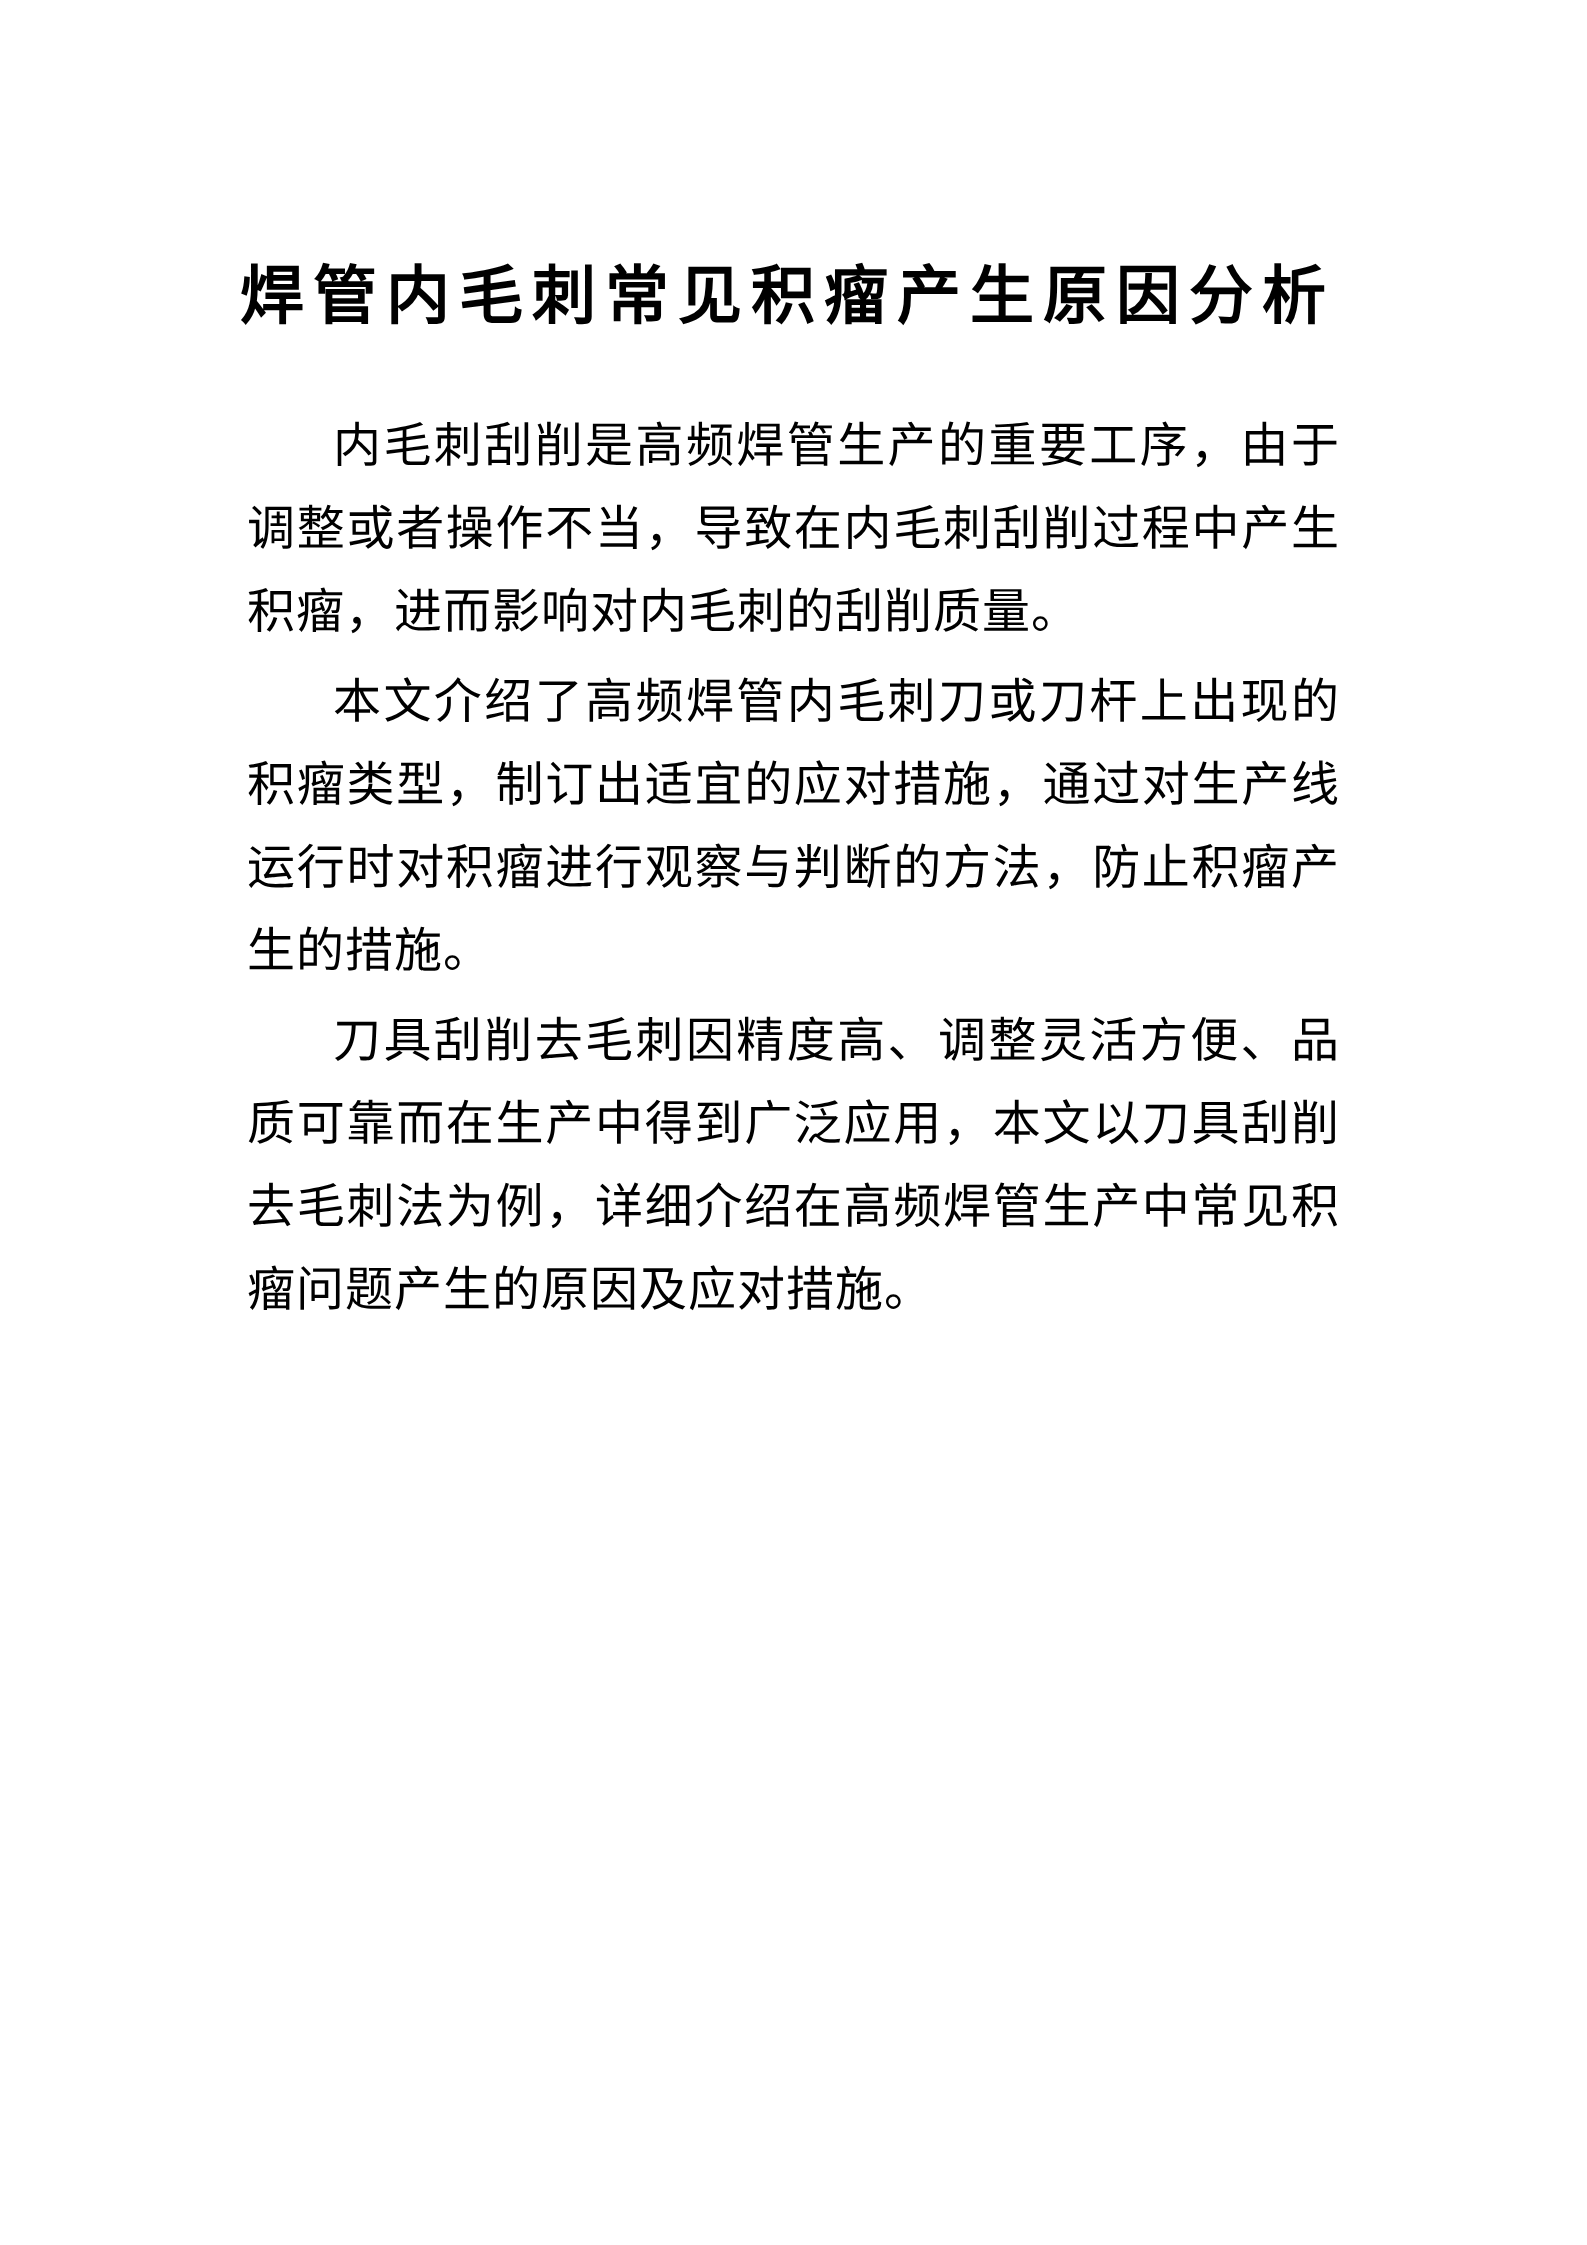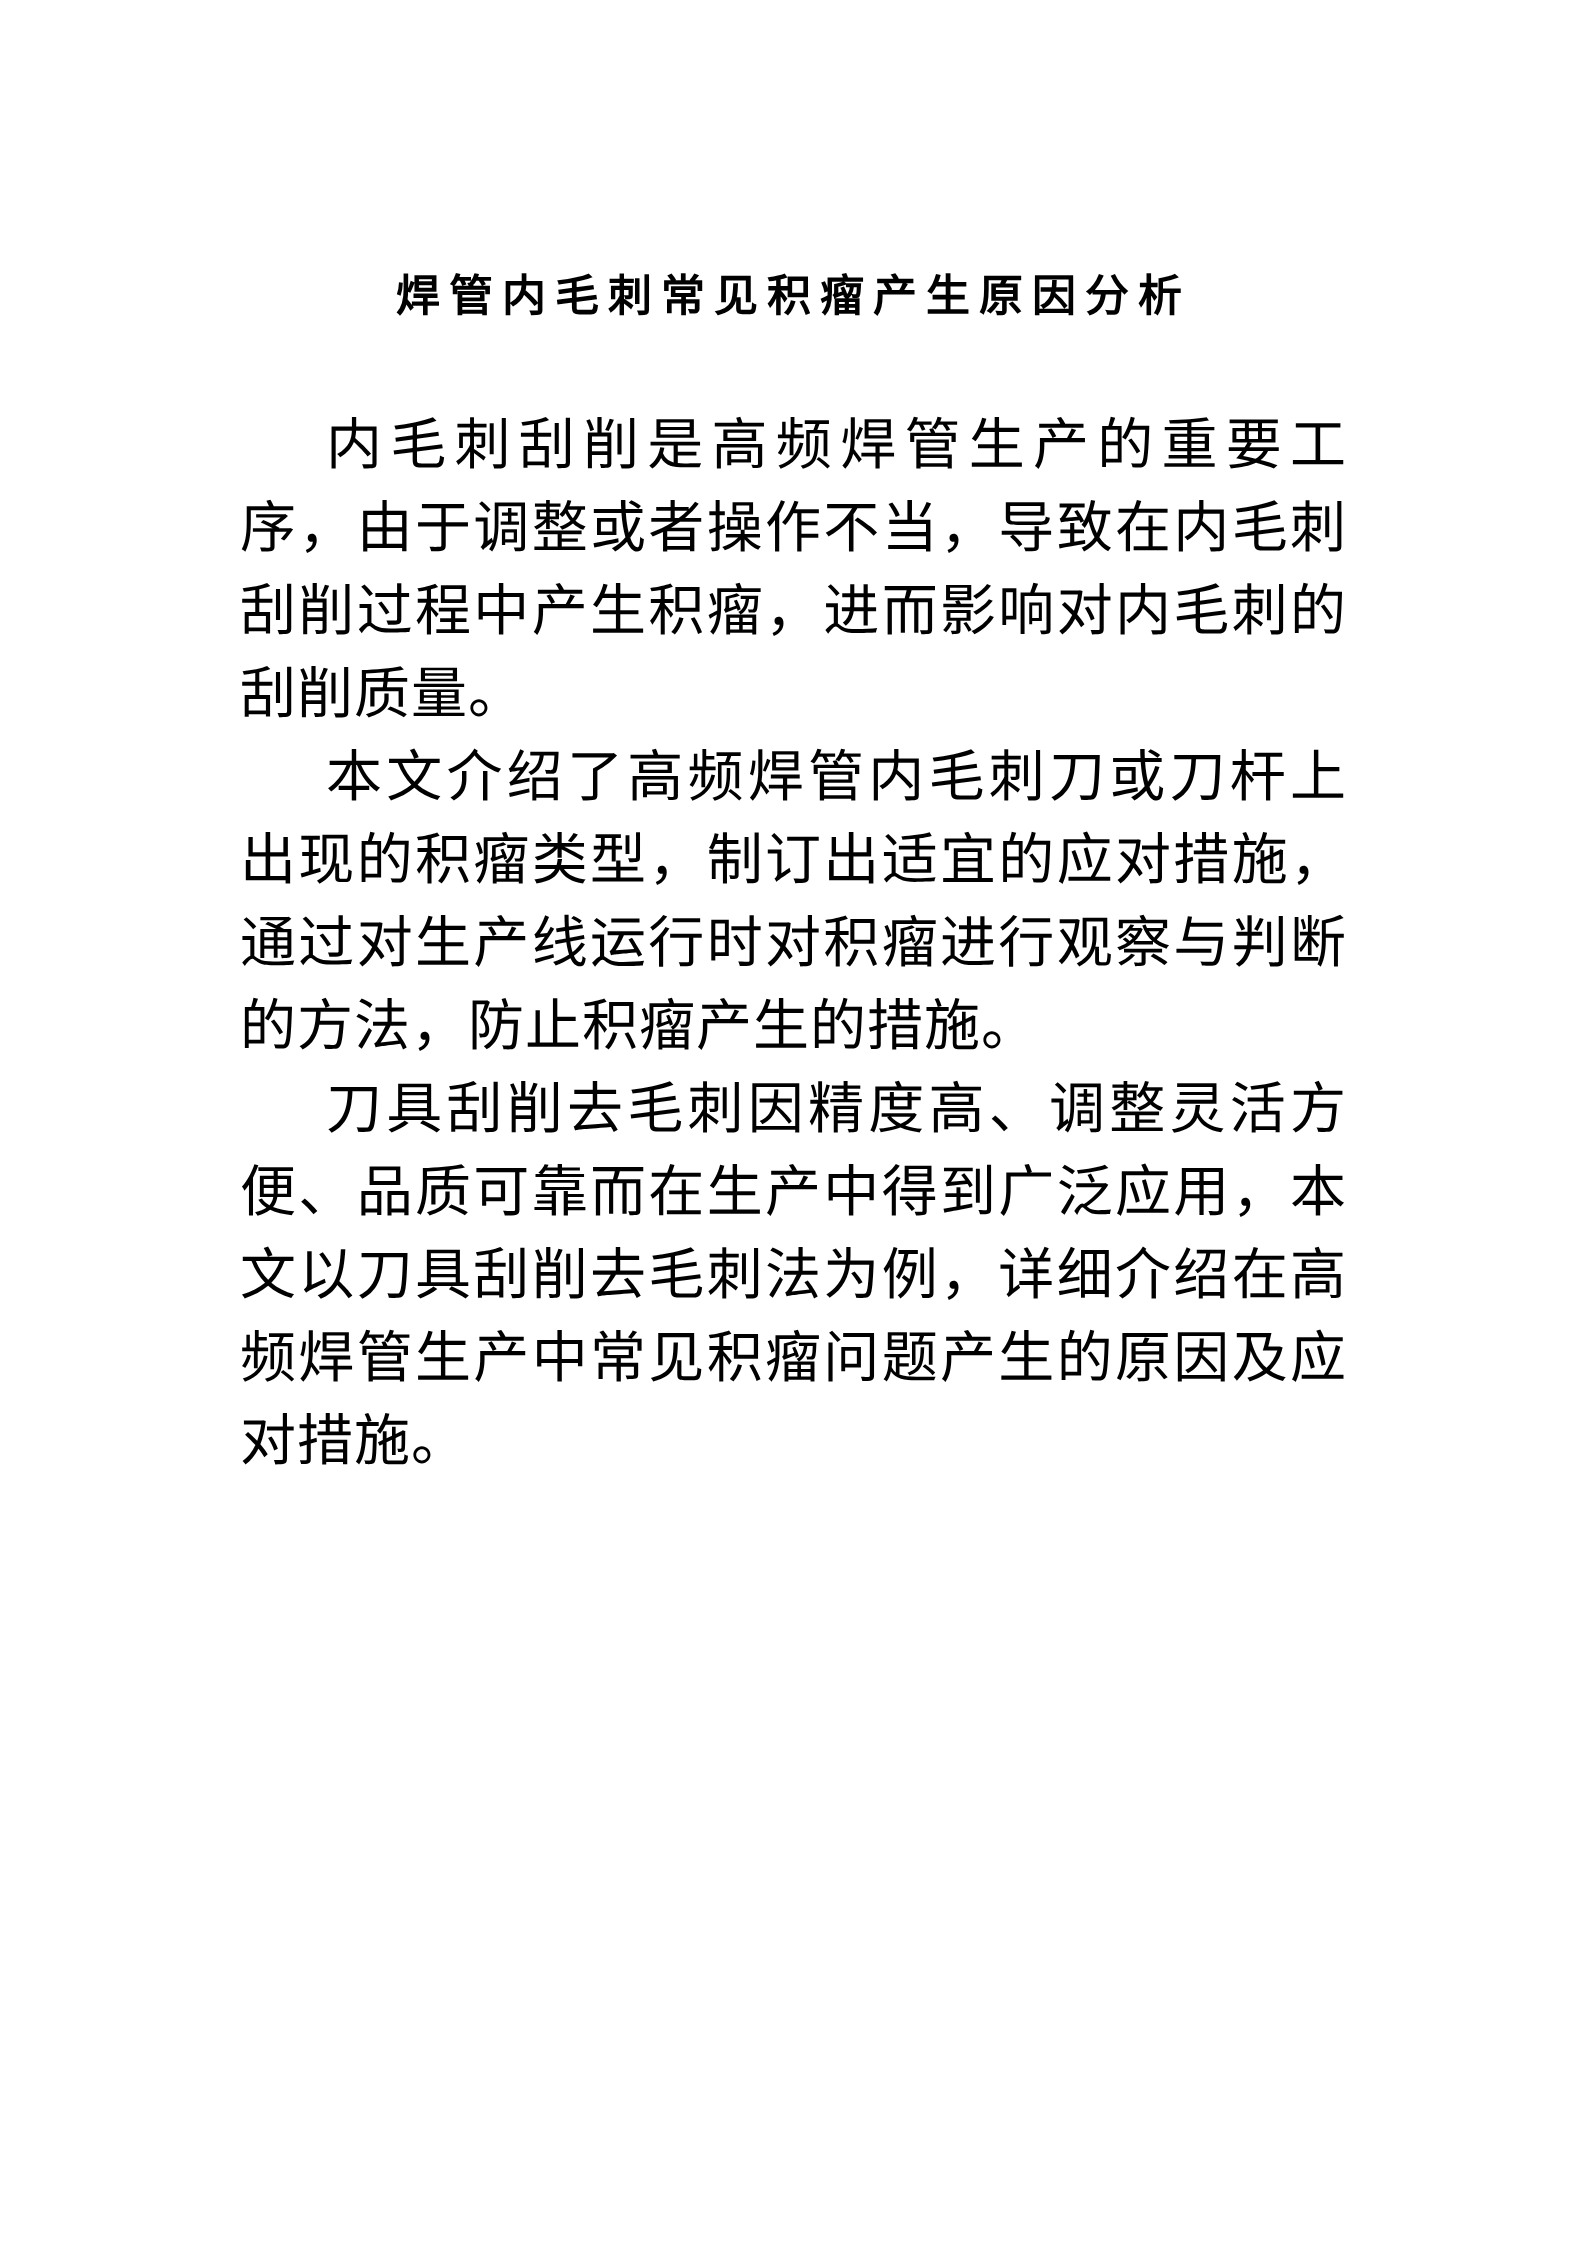--- a/index.html
+++ b/index.html
@@ -13,33 +13,33 @@
     height: 2245px;
     background: #ffffff;
     color: #000000;
     font-family: "Liberation Serif", "DejaVu Serif", serif;
     box-sizing: border-box;
     padding: 252px 240px 0 240px;
     overflow: hidden;
   }
   .doc-title {
     margin: 0;
-    font-size: 44px;
+    font-size: 64px;
     line-height: 90px;
     font-weight: bold;
-    text-align: center;
+    text-align: left;
     letter-spacing: 9px;
     white-space: nowrap;
   }
   .doc-body {
     margin-top: 62px;
   }
   .doc-body p {
-    margin: 0;
-    font-size: 56px;
+    margin: 7px;
+    font-size: 48px;
     line-height: 83px;
     text-align: justify;
     text-justify: inter-ideograph;
     text-indent: 86px;
     letter-spacing: 1px;
   }
 </style>
 </head>
 <body>
 

